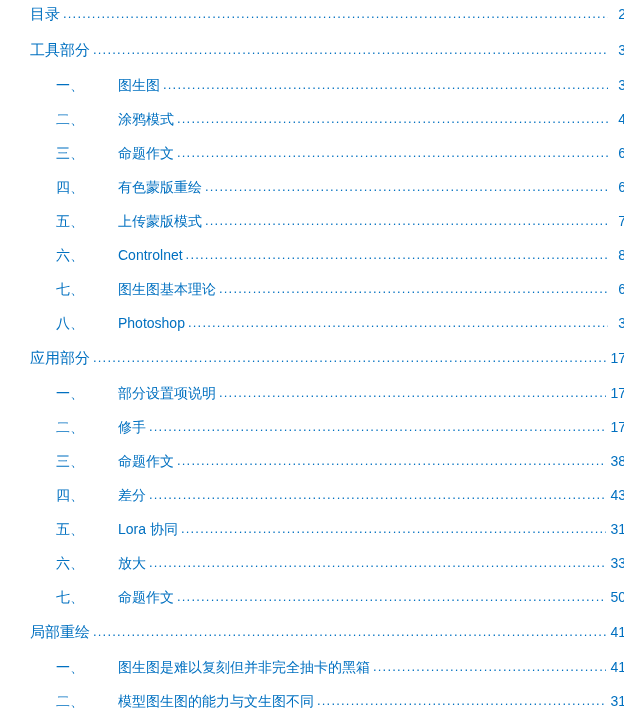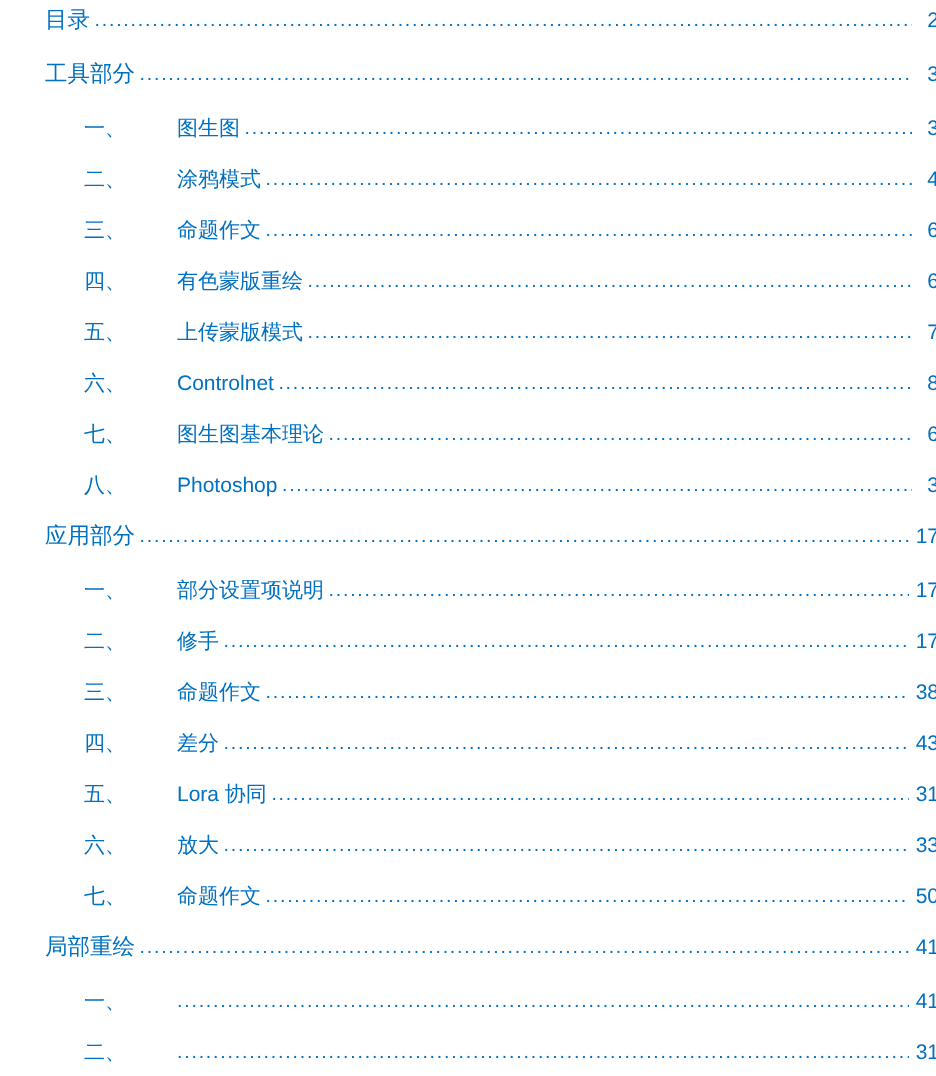--- a/index.html
+++ b/index.html
@@ -187,22 +187,24 @@
         <span class="dots">..........................................................................................................................................................</span>
         <span class="pageno">50</span>
       </div>
       <div class="toc-entry lvl1">
         <span class="label">局部重绘</span>
         <span class="dots">..........................................................................................................................................................</span>
         <span class="pageno">41</span>
       </div>
       <div class="toc-entry lvl2">
         <span class="num">一、</span>
+        <span class="label">图生图是难以复刻但并非完全抽卡的黑箱</span>
         <span class="dots">..........................................................................................................................................................</span>
         <span class="pageno">41</span>
       </div>
       <div class="toc-entry lvl2">
         <span class="num">二、</span>
+        <span class="label">模型图生图的能力与文生图不同</span>
         <span class="dots">..........................................................................................................................................................</span>
         <span class="pageno">31</span>
       </div>
     </div>
 </div>
 
 </body></html>

